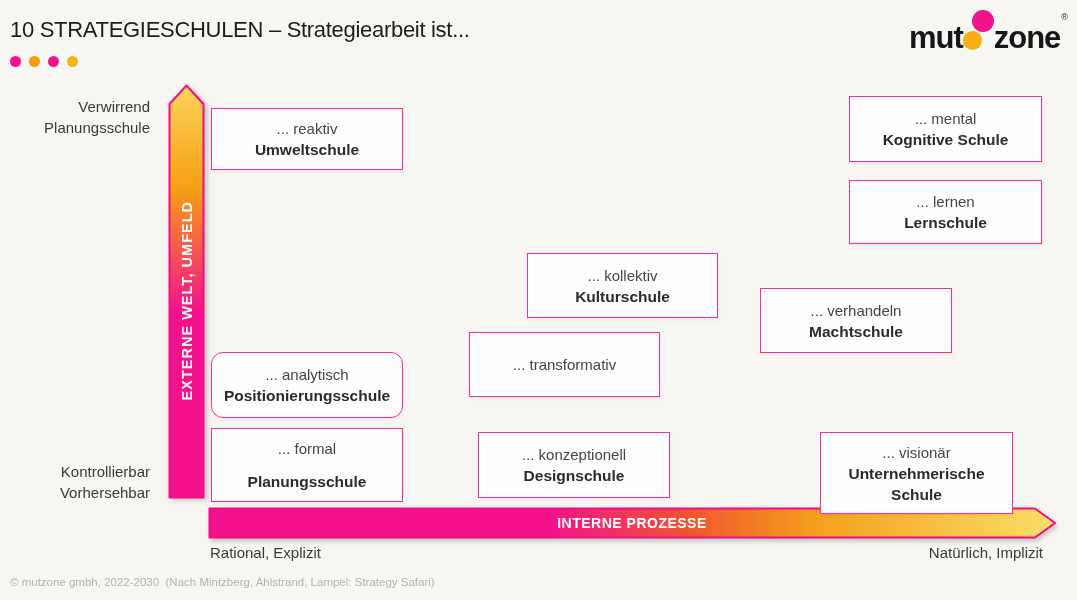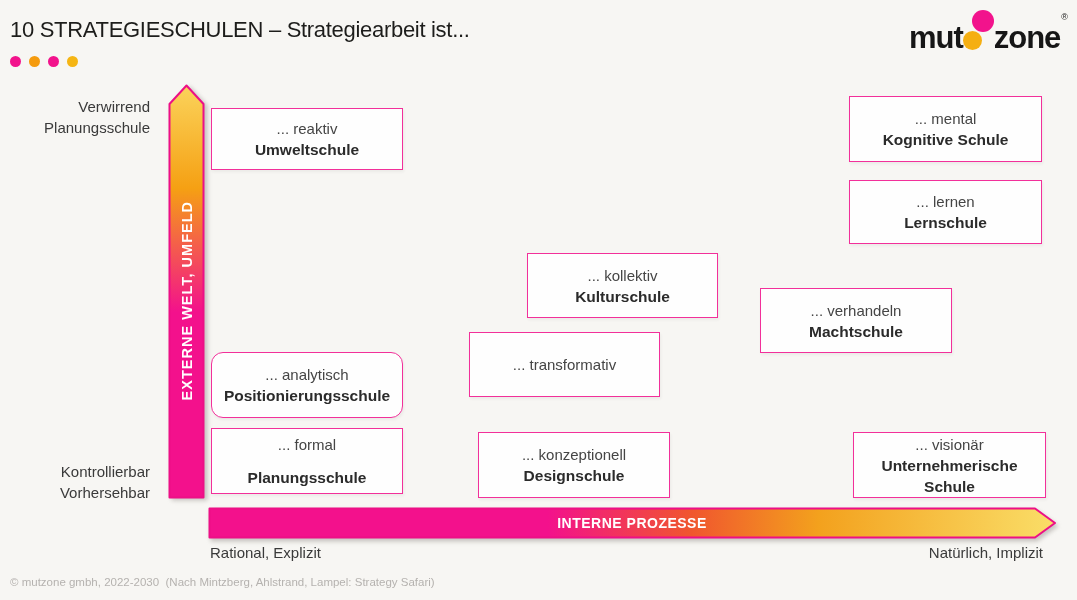--- a/index.html
+++ b/index.html
@@ -142,30 +142,30 @@
 
   <div class="school-box" style="left: 469px; top: 332px; width: 191px; height: 65px;">
     <div class="school-adj">... transformativ</div>
   </div>
 
   <div class="school-box" style="left: 211px; top: 352px; width: 192px; height: 66px; border-radius: 12px;">
     <div class="school-adj">... analytisch</div>
     <div class="school-name">Positionierungsschule</div>
   </div>
 
-  <div class="school-box" style="left: 211px; top: 428px; width: 192px; height: 66px; gap: 12px;">
+  <div class="school-box" style="left: 211px; top: 428px; width: 192px; height: 74px; gap: 12px;">
     <div class="school-adj">... formal</div>
     <div class="school-name">Planungsschule</div>
   </div>
 
   <div class="school-box" style="left: 478px; top: 432px; width: 192px; height: 66px;">
     <div class="school-adj">... konzeptionell</div>
     <div class="school-name">Designschule</div>
   </div>
 
-  <div class="school-box" style="left: 853px; top: 432px; width: 193px; height: 66px;">
+  <div class="school-box" style="left: 820px; top: 432px; width: 193px; height: 82px;">
     <div class="school-adj">... visionär</div>
     <div class="school-name">Unternehmerische Schule</div>
   </div>
 </div>
 
   <div class="footer">© mutzone gmbh, 2022-2030  (Nach Mintzberg, Ahlstrand, Lampel: Strategy Safari)</div>
 </div>
 
 </body></html>

